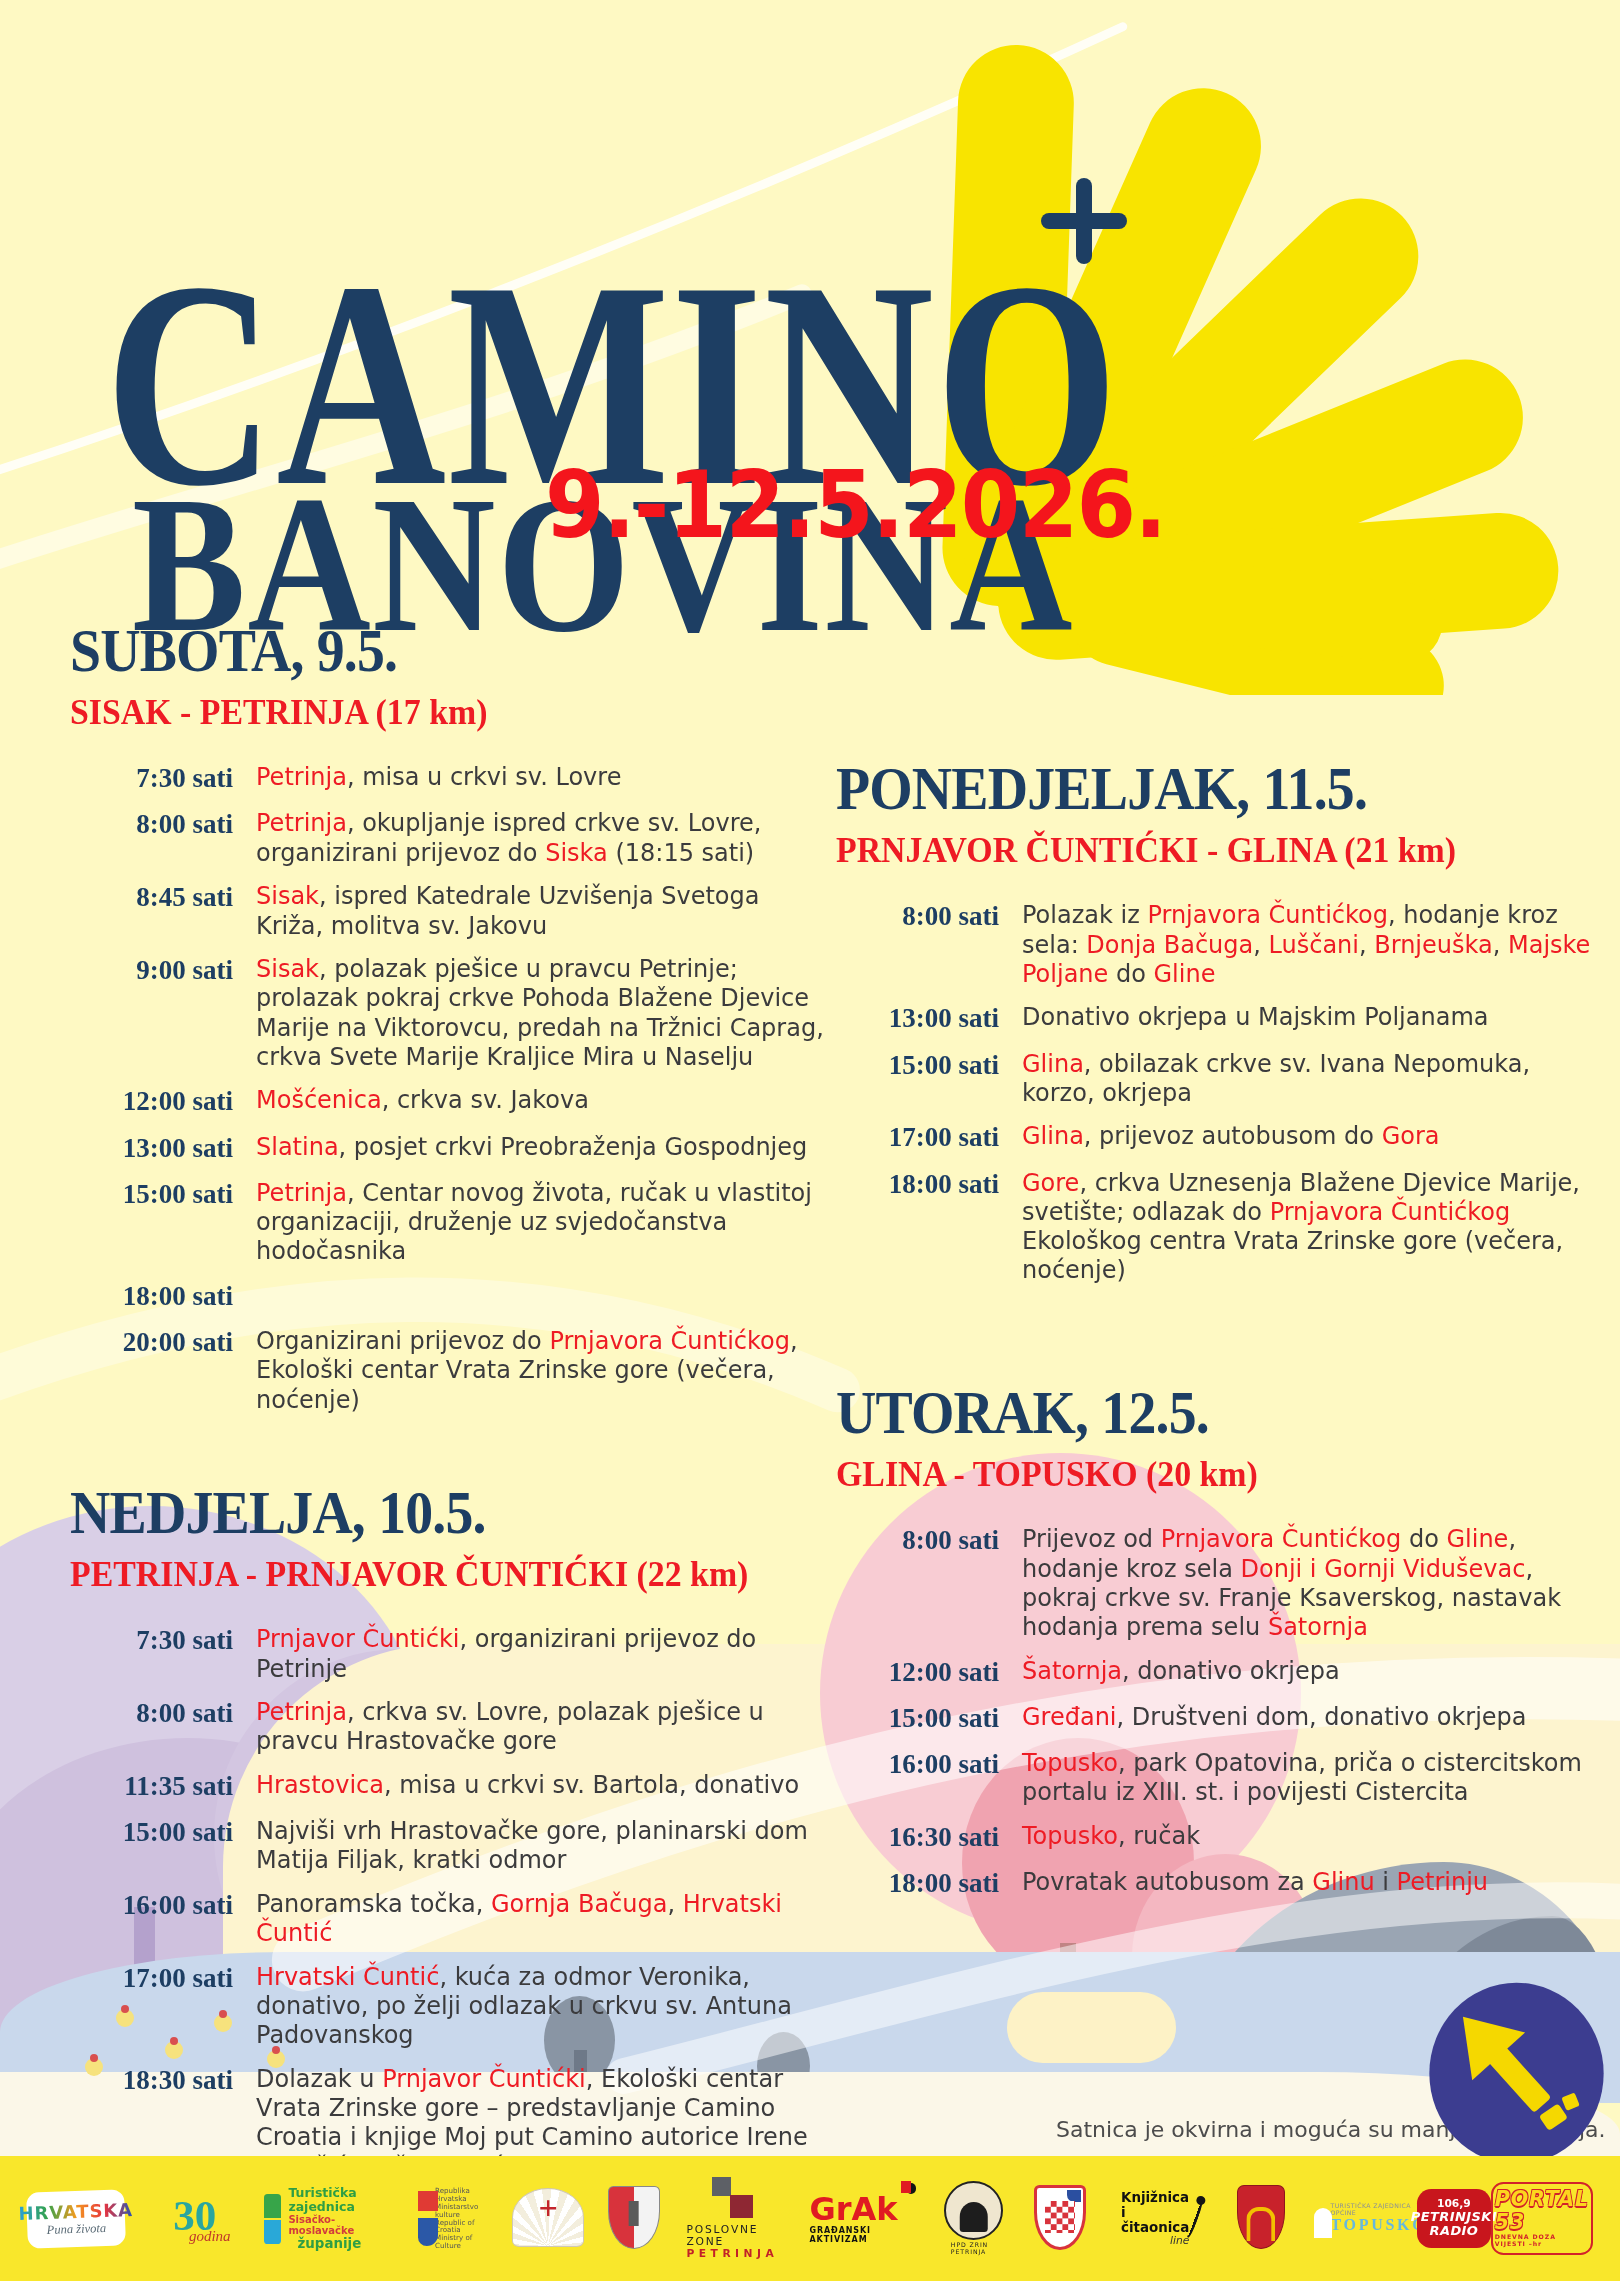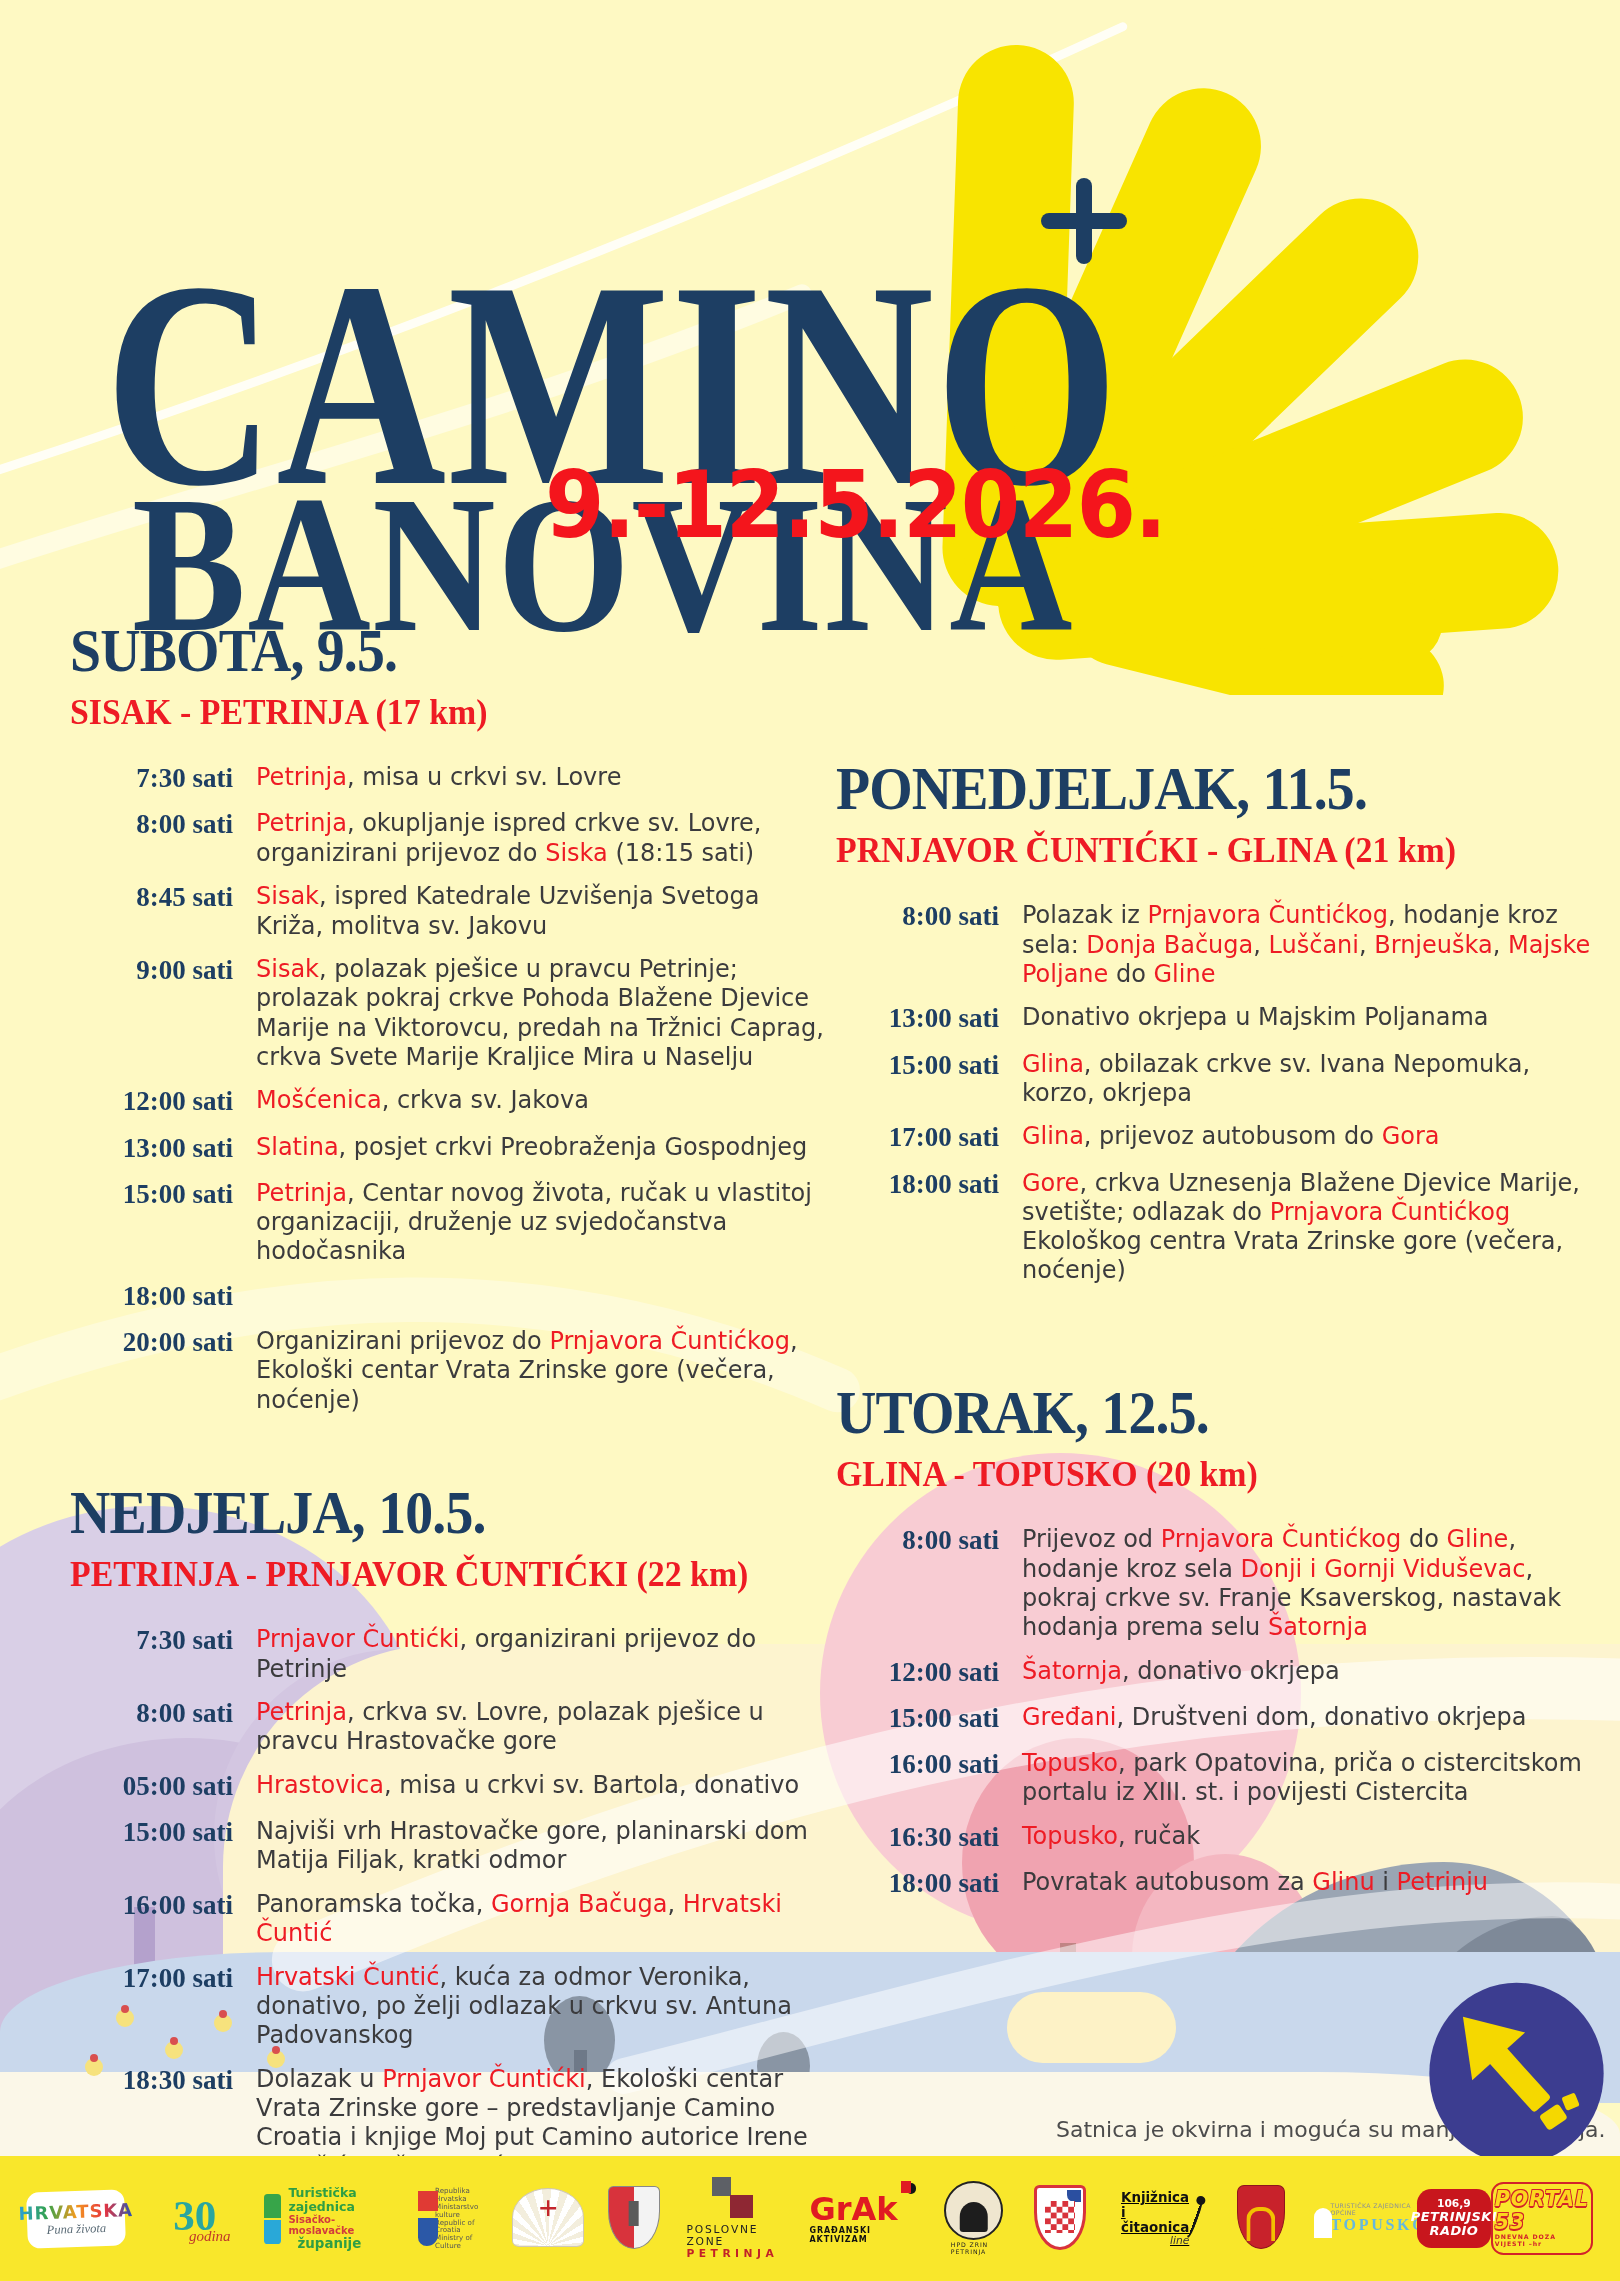--- a/index.html
+++ b/index.html
@@ -95,21 +95,21 @@
   .logo-grak .l1{font-size:8px;color:#111;font-weight:700;letter-spacing:0.9px;}
   .logo-hpd-zrin .emblem{width:55px;height:55px;border:2.7px solid #222;border-radius:50%;background:#efe6cf;}
   .logo-hpd-zrin .emblem::after{content:"";position:absolute;left:50%;bottom:6.2px;transform:translateX(-50%);
       width:28.5px;height:30px;background:#1d1d1d;border-radius:50% 50% 12% 12%;}
   .logo-hpd-zrin .l0{font-size:6.2px;color:#222;letter-spacing:0.9px;}
   .logo-grb-glina .emblem{width:46px;height:59px;background:#fff;border:3.6px solid #d8333c;
       border-radius:5.3px 5.3px 50% 50%/5.3px 5.3px 58% 58%;}
   .logo-grb-glina .emblem::before{content:"";position:absolute;right:2.7px;top:2.7px;width:13.4px;height:11.6px;background:#2b4fa0;border-radius:0 0 0 7.1px;}
   .logo-grb-glina .emblem::after{content:"";position:absolute;inset:13.4px 8px 13.4px 8px;
       background:repeating-conic-gradient(#d8333c 0 90deg,#fff 0 180deg);background-size:11.6px 11.6px;}
-  .logo-knjiznica{flex-direction:row-reverse;gap:3px;text-decoration:underline;}
+  .logo-knjiznica{flex-direction:row-reverse;gap:3px;}
   .logo-knjiznica .emblem{width:36px;height:36px;border:3.6px solid #151515;border-radius:50%;
       border-left-color:transparent;transform:rotate(20deg);}
   .logo-knjiznica .emblem::after{content:"";position:absolute;right:-3.6px;top:-5.3px;width:9px;height:9px;background:#151515;border-radius:50%;}
   .logo-knjiznica .lines{align-items:flex-start;}
   .logo-knjiznica .l0,.logo-knjiznica .l1{font-size:13.4px;font-weight:700;color:#111;}
   .logo-knjiznica .l2{font-style:italic;font-size:10.7px;color:#333;align-self:flex-end;}
   .logo-grb-topusko .emblem{width:46px;height:62px;background:#c8222b;border:1.8px solid #8e161d;
       border-radius:7.1px 7.1px 50% 50%/7.1px 7.1px 58% 58%;}
   .logo-grb-topusko .emblem::after{content:"";position:absolute;left:50%;bottom:7.1px;transform:translateX(-50%);
       width:21.4px;height:30px;border:4.5px solid #f2c100;border-bottom:none;border-radius:12.5px 12.5px 0 0;}
@@ -230,21 +230,21 @@
     <ul class="items">
         <li>
           <span class="time">7:30 sati</span>
           <span class="desc"><span class="red">Prnjavor Čuntićki</span><span>, organizirani prijevoz do Petrinje</span></span>
         </li>
         <li>
           <span class="time">8:00 sati</span>
           <span class="desc"><span class="red">Petrinja</span><span>, crkva sv. Lovre, polazak pješice u pravcu Hrastovačke gore</span></span>
         </li>
         <li>
-          <span class="time">05:00 sati</span>
+          <span class="time">11:35 sati</span>
           <span class="desc"><span class="red">Hrastovica</span><span>, misa u crkvi sv. Bartola, donativo</span></span>
         </li>
         <li>
           <span class="time">15:00 sati</span>
           <span class="desc"><span>Najviši vrh Hrastovačke gore, planinarski dom Matija Filjak, kratki odmor</span></span>
         </li>
         <li>
           <span class="time">16:00 sati</span>
           <span class="desc"><span>Panoramska točka, </span><span class="red">Gornja Bačuga</span><span>, </span><span class="red">Hrvatski Čuntić</span></span>
         </li>

